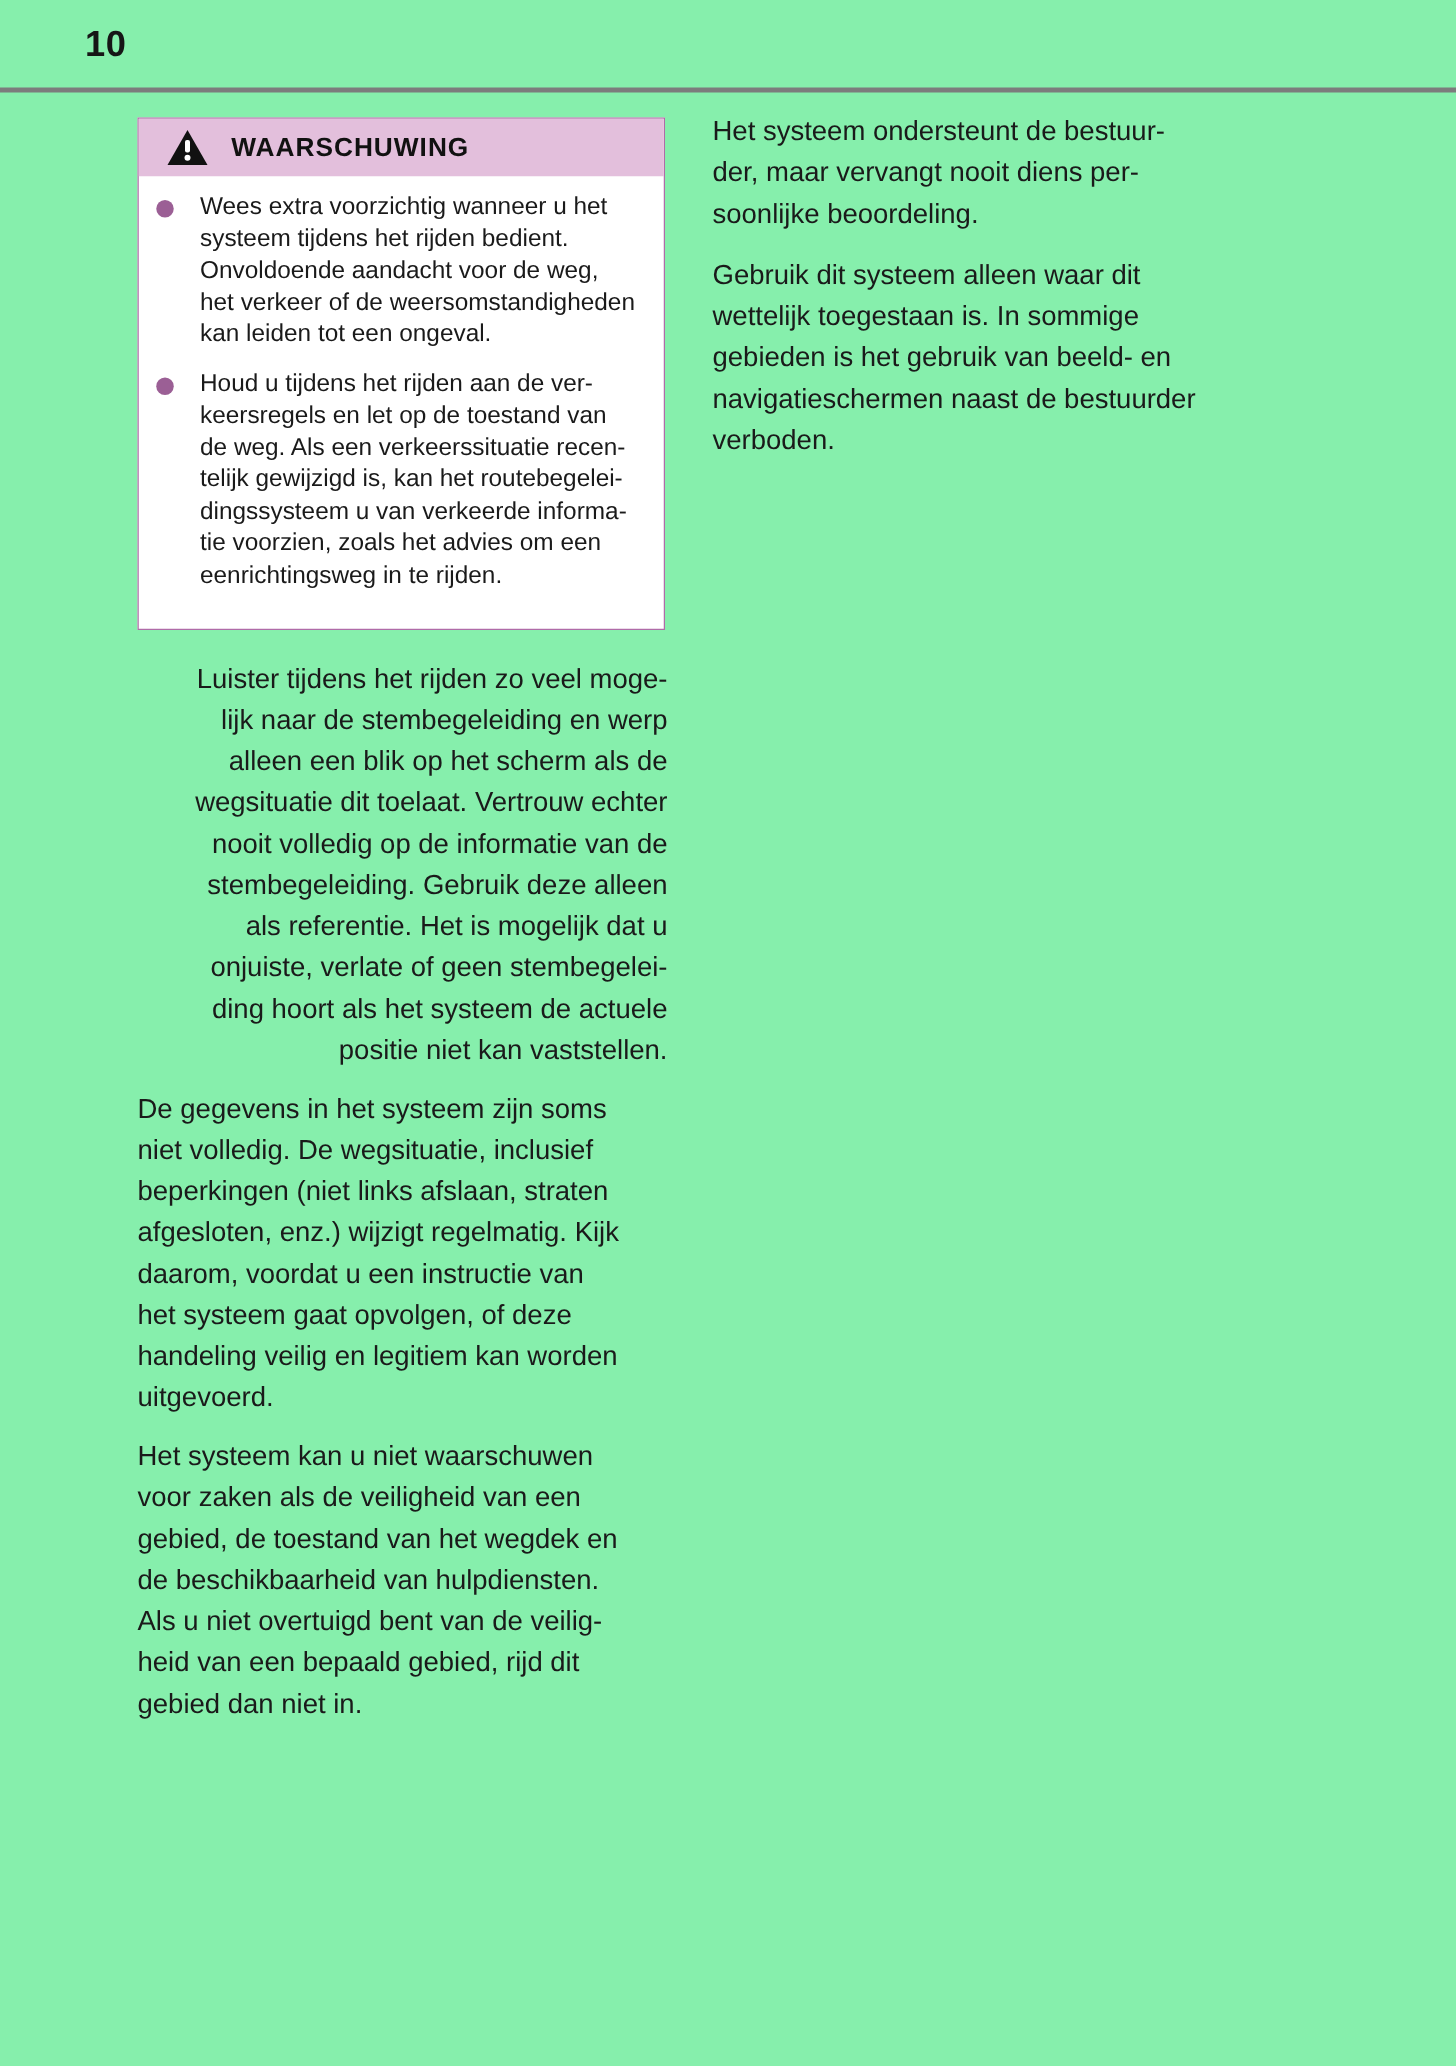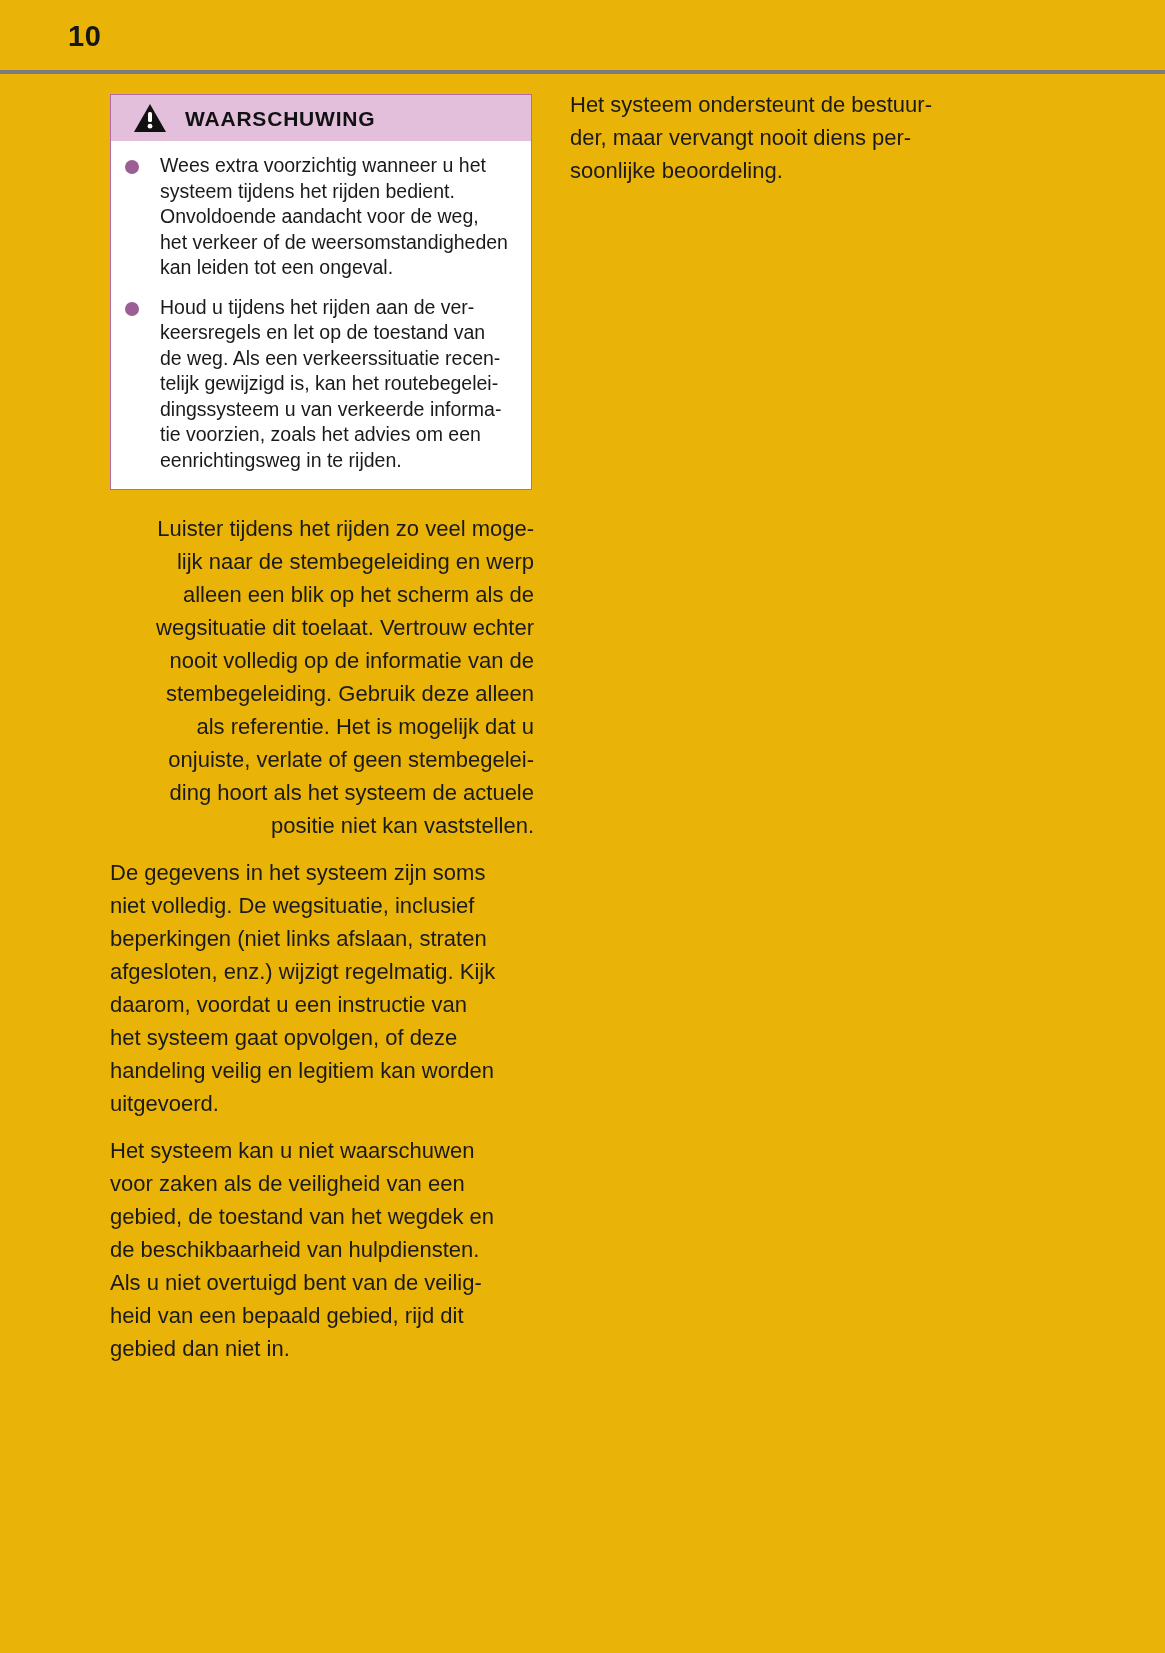--- a/index.html
+++ b/index.html
@@ -12,21 +12,21 @@
     height: 1653px;
     font-family: "Liberation Sans", sans-serif;
     color: #1a1a1a;
     position: relative;
     overflow: hidden;
   }
 
   .page {
     position: absolute;
     inset: 0;
-    background: #eab308;
+    background: #86efac;
   }
 
   
   .page-header {
     position: absolute;
     left: 0;
     top: 0;
     width: 1165px;
     height: 72px;
   }
@@ -95,21 +95,21 @@
   .warning-body {
     padding: 12px 16px 16px 14px;
   }
   .warn-item {
     display: flex;
     align-items: flex-start;
     margin-bottom: 14px;
     gap: 12px;
   }
   .warn-item:last-child {
-    margin-bottom: 0;
+    margin-bottom: 14px;
   }
   .warn-bullet {
     width: 14px;
     height: 14px;
     border-radius: 50%;
     background: #9b5f95;
     flex: 0 0 auto;
     margin-top: 7px;
     margin-right: 9px;
   }
@@ -204,15 +204,20 @@
 Als u niet overtuigd bent van de veilig-
 heid van een bepaald gebied, rijd dit
 gebied dan niet in.</p>
 
   </div>
 
   <div class="col-right">
     <p class="para">Het systeem ondersteunt de bestuur-
 der, maar vervangt nooit diens per-
 soonlijke beoordeling.</p>
+    <p class="para">Gebruik dit systeem alleen waar dit
+wettelijk toegestaan is. In sommige
+gebieden is het gebruik van beeld- en
+navigatieschermen naast de bestuurder
+verboden.</p>
   </div>
 
 </div>
 
 </body></html>

